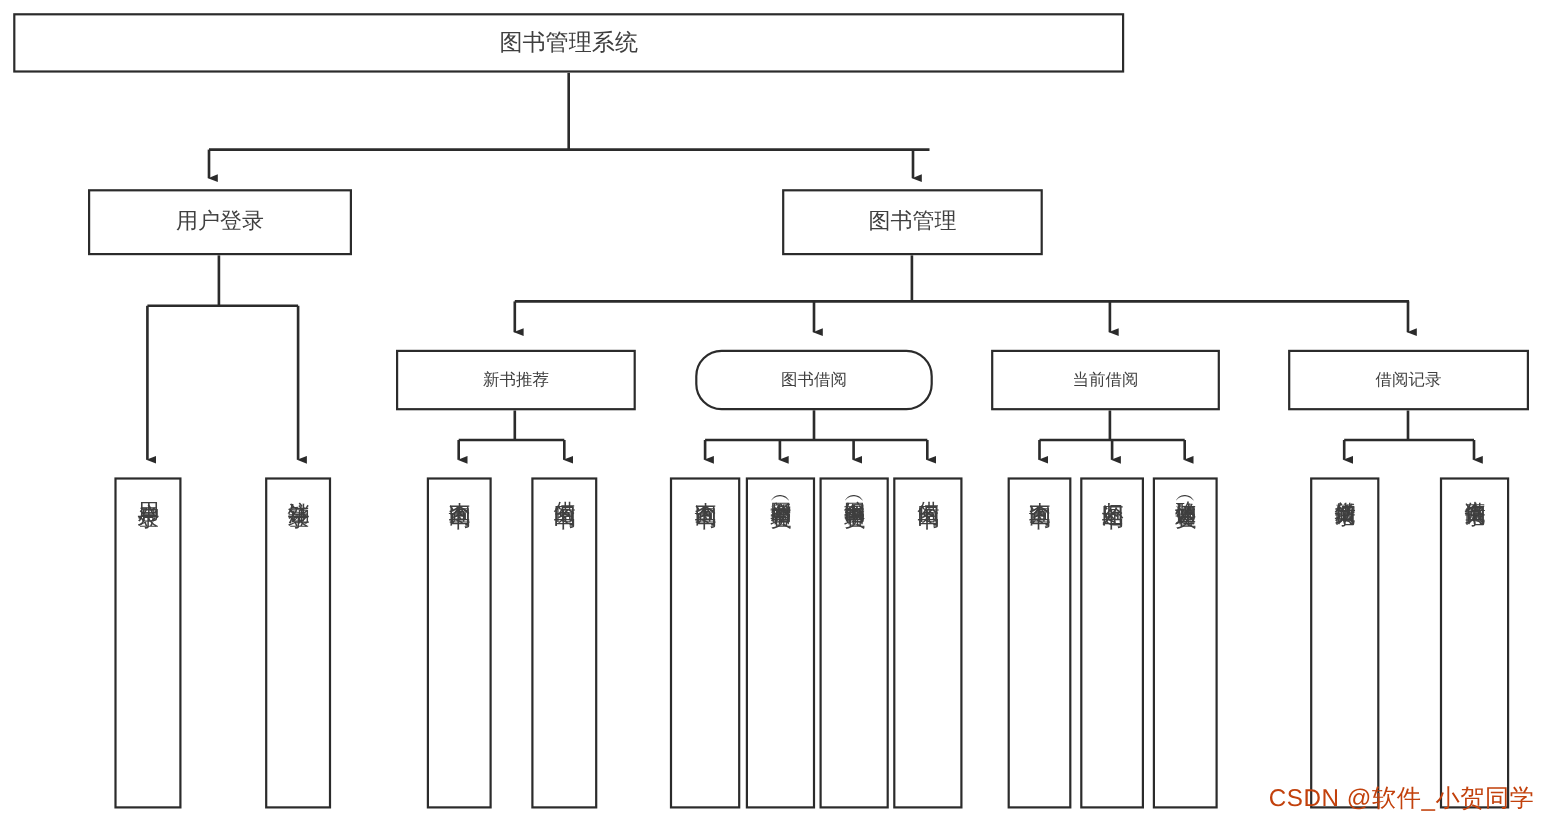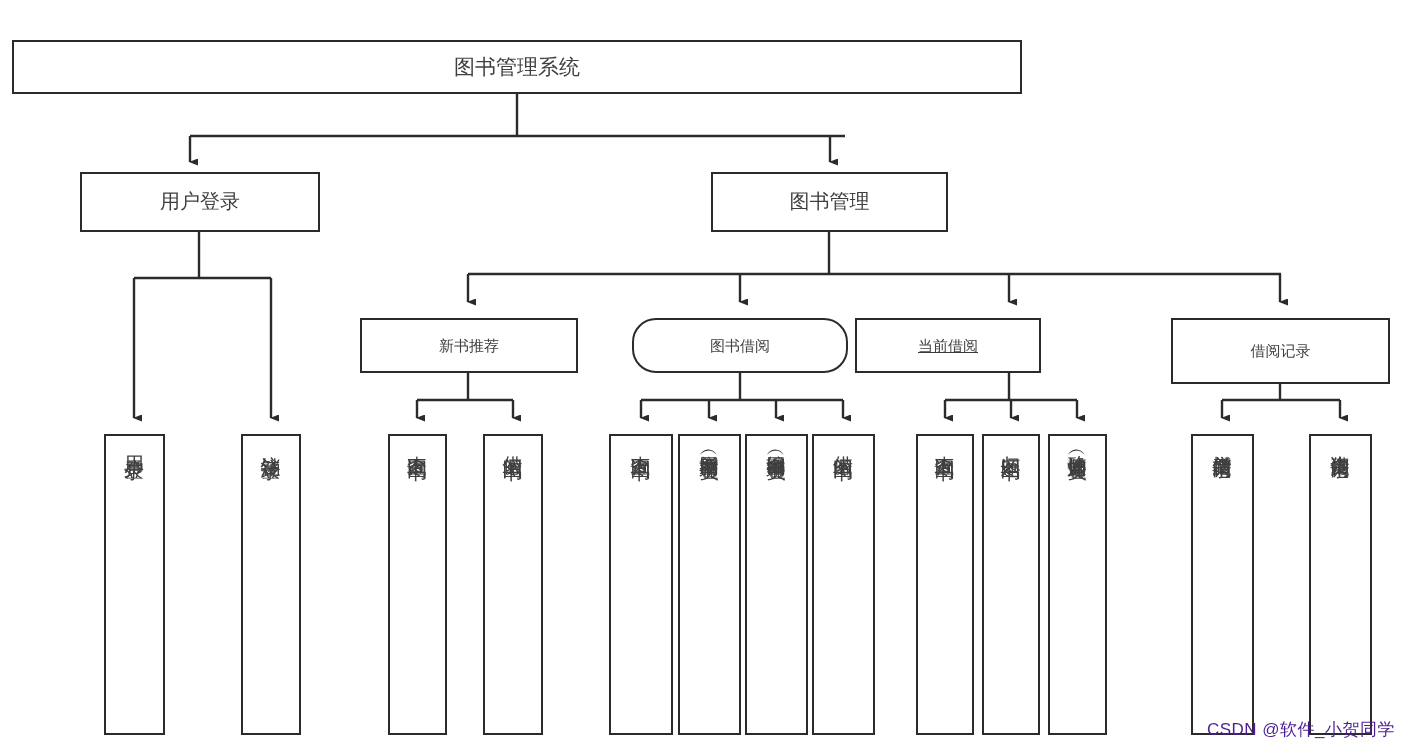--- a/index.html
+++ b/index.html
@@ -35,21 +35,20 @@
     color: #3a3a3a;
   }
   .node-label {
     display: block;
     text-align: center;
     line-height: 1.18;
     color: #3f3f3f;
   }
   .node.root {
     border-width: 2px;
-    margin-top: 28px;
   }
   .node.root .node-label {
     font-size: 21px;
   }
   .node.level2 .node-label {
     font-size: 20px;
   }
   .node.level3 .node-label {
     font-size: 15px;
   }
@@ -67,22 +66,22 @@
     white-space: nowrap;
   }
   .node.leaf.tall-text .node-label {
     font-size: 19px;
     letter-spacing: 1px;
   }
   .watermark {
     position: absolute;
     right: 10px;
     bottom: 6px;
-    font-size: 17px;
-    color: #4c1d95;
+    font-size: 22px;
+    color: #c2410c;
     white-space: nowrap;
     letter-spacing: 0.5px;
   }
 </style>
 </head>
 <body>
 
 <div id="diagram-root">
 
   <svg id="edges-layer" viewBox="0 0 1405 747" width="1405" height="747" xmlns="http://www.w3.org/2000/svg">
@@ -145,24 +144,24 @@
   <div class="node level2" style="left:711px; top:172px; width:237px; height:60px;">
     <span class="node-label">图书管理</span>
   </div>
 
   <div class="node level3" style="left:360px; top:318px; width:218px; height:55px;">
     <span class="node-label">新书推荐</span>
   </div>
   <div class="node level3" style="left:632px; top:318px; width:216px; height:55px;border-radius:24px;">
     <span class="node-label">图书借阅</span>
   </div>
-  <div class="node level3" style="left:855px; top:318px; width:186px; height:55px;text-decoration:underline;">
+  <div class="node level3" style="left:901px; top:318px; width:208px; height:55px;">
     <span class="node-label">当前借阅</span>
   </div>
-  <div class="node level3" style="left:1171px; top:318px; width:219px; height:66px;align-items:center;">
+  <div class="node level3" style="left:1171px; top:318px; width:219px; height:55px;align-items:center;">
     <span class="node-label">借阅记录</span>
   </div>
 
   <div class="node leaf" style="left:104px; top:434px; width:61px; height:301px;">
     <span class="node-label">用户登录</span>
   </div>
   <div class="node leaf" style="left:241px; top:434px; width:60px; height:301px;">
     <span class="node-label">注销登录</span>
   </div>
 

